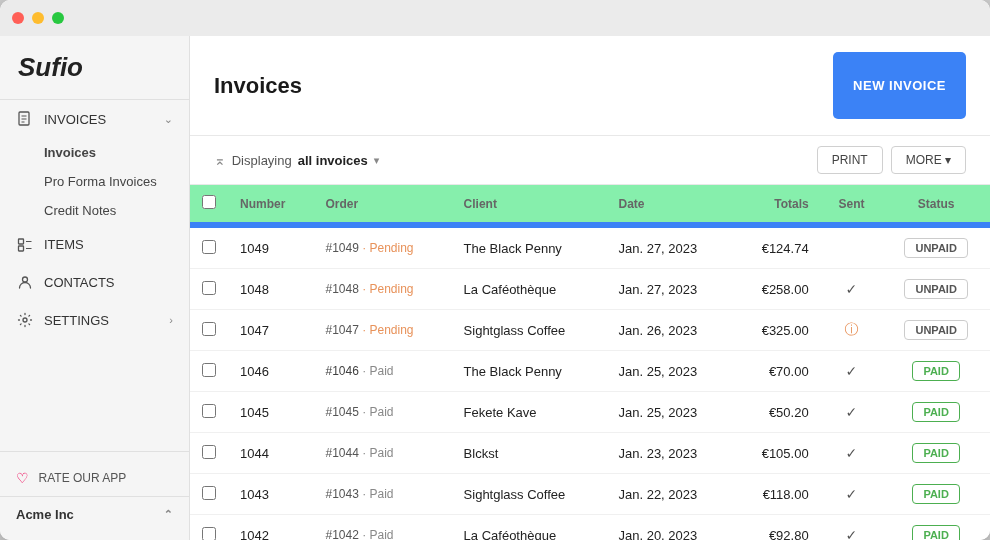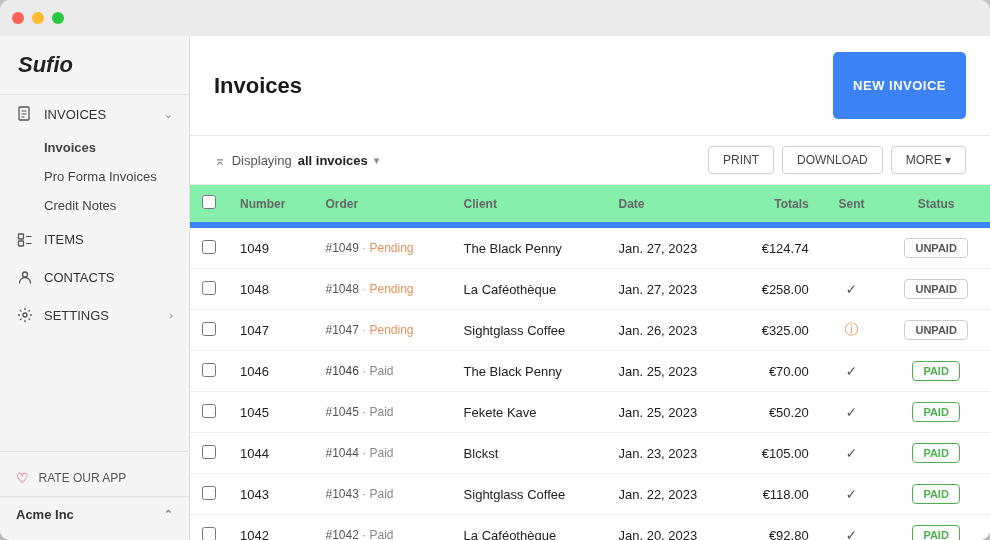--- a/index.html
+++ b/index.html
@@ -45,21 +45,21 @@
       width: 190px;
       background: #f5f5f5;
       border-right: 1px solid #e0e0e0;
       display: flex;
       flex-direction: column;
       flex-shrink: 0;
     }
     .logo {
       padding: 16px 18px;
       border-bottom: 1px solid #e0e0e0;
-      font-size: 22px;
+      font-size: 26px;
       font-weight: 700;
       font-style: italic;
       color: #222;
     }
     .nav-section {
       flex: 1;
       overflow-y: auto;
     }
     .nav-item {
       display: flex;
@@ -322,21 +322,20 @@
         <button class="new-invoice-btn">NEW INVOICE</button>
       </div>
       <div class="toolbar">
         <div class="filter-area">
           <span class="filter-icon">⌅</span>
           <span>Displaying</span>
           <span class="filter-bold">all invoices</span>
           <span class="filter-dropdown">▾</span>
         </div>
         <button class="toolbar-btn">PRINT</button>
-        <button class="toolbar-btn">DOWNLOAD</button>
         <button class="toolbar-btn">MORE ▾</button>
       </div>
       <div class="table-container">
         <table>
           <thead>
             <tr>
               <th class="check-col">
                 <input type="checkbox" class="check-input" style="">
               </th>
               <th>Number</th>

